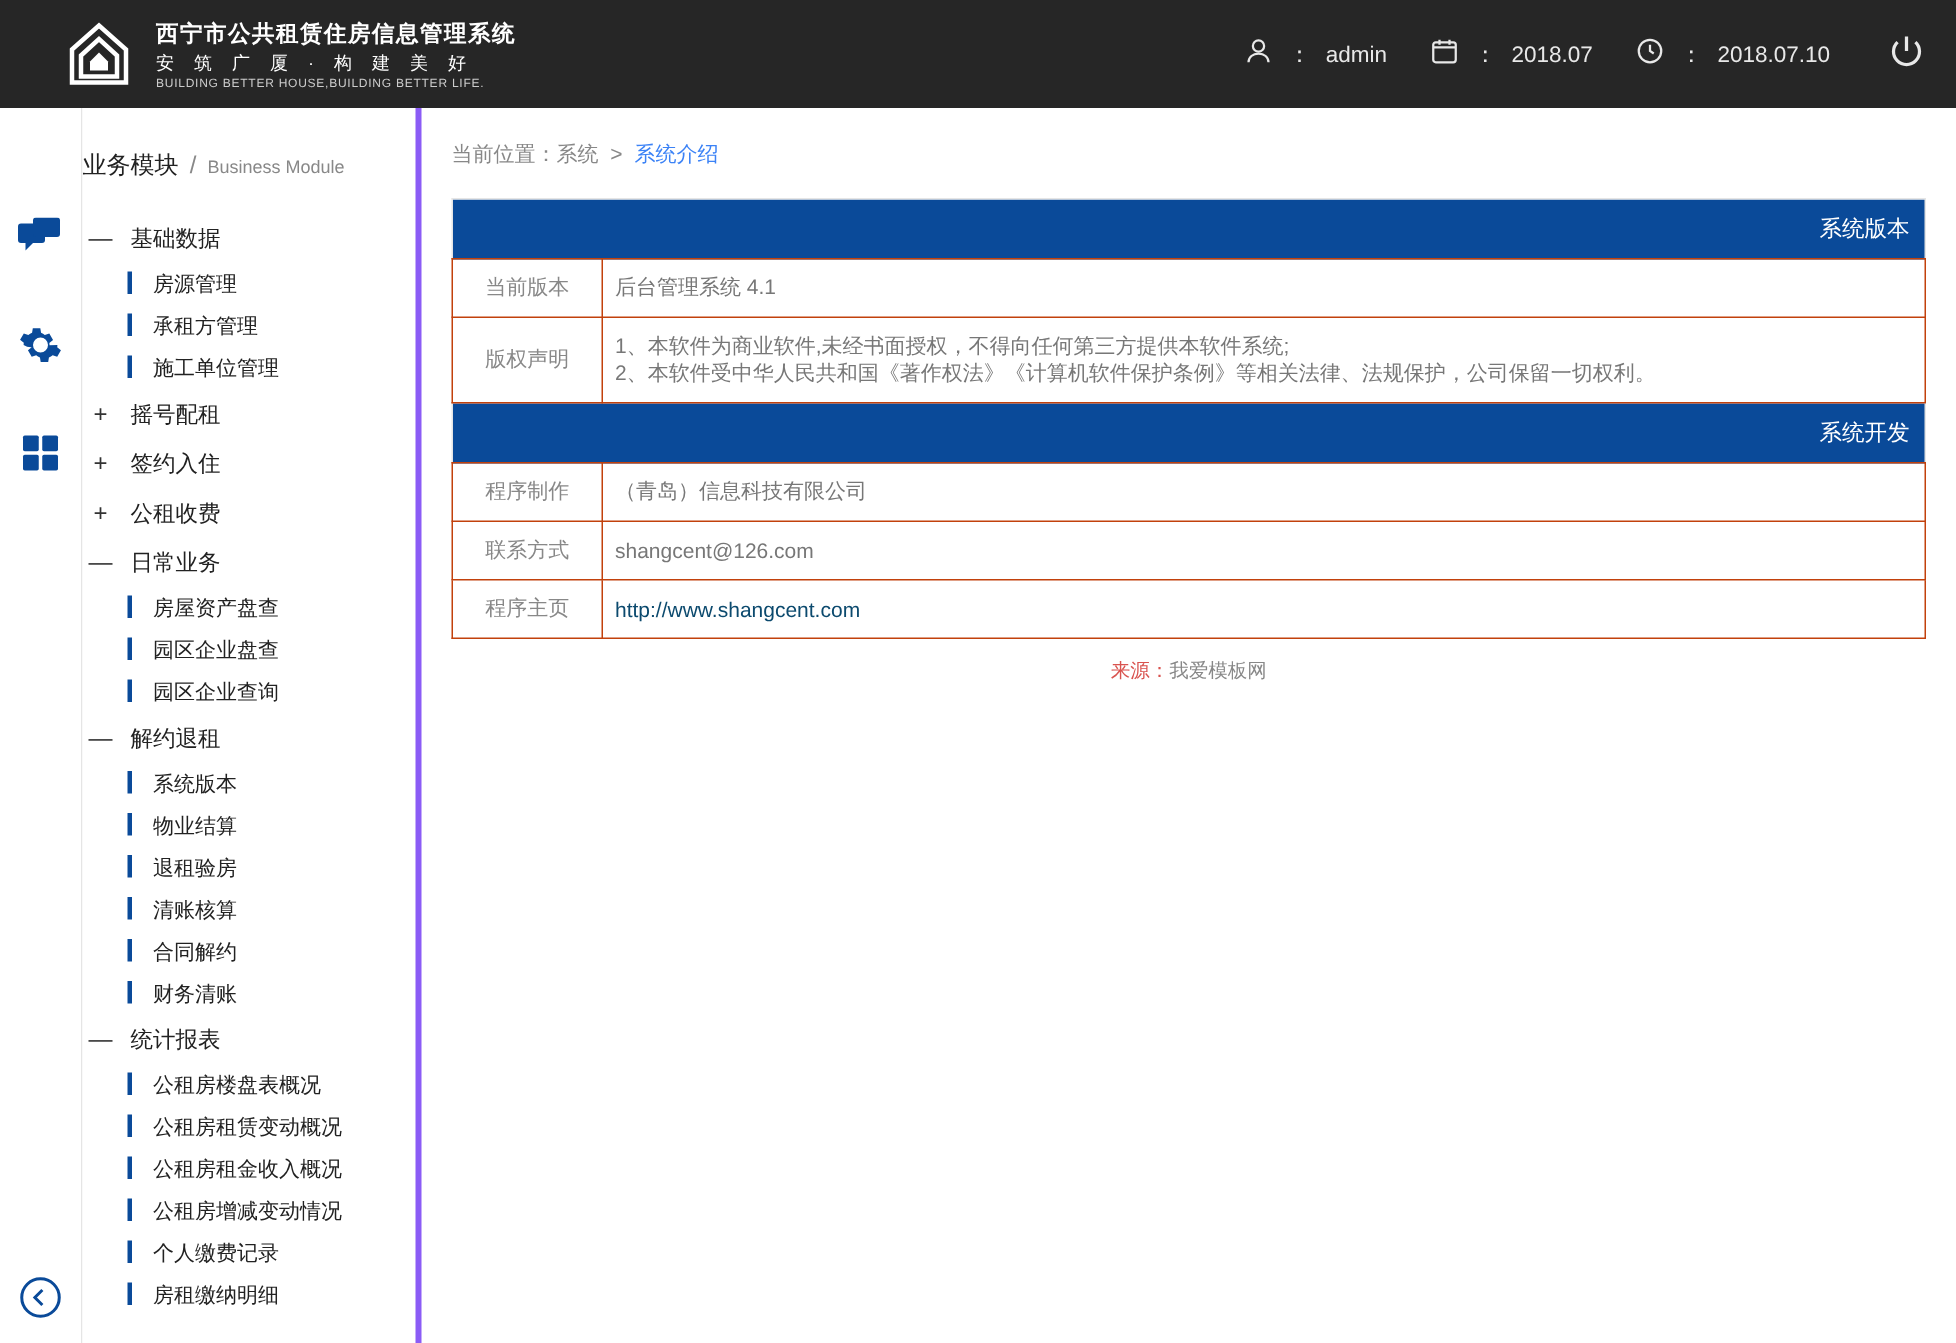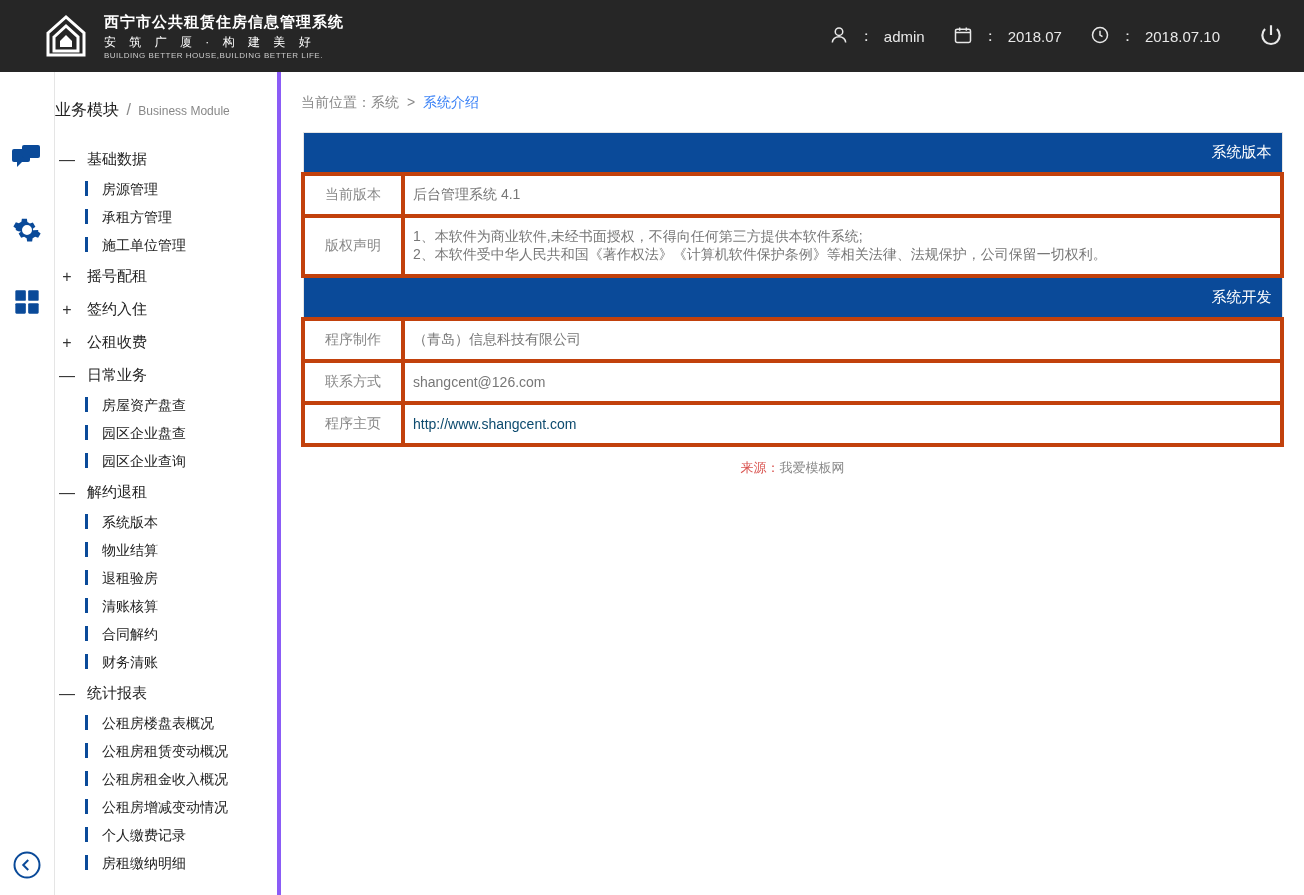--- a/index.html
+++ b/index.html
@@ -44,21 +44,21 @@
 .menu-sub-item .bar { width: 3px; height: 15px; background: #0a4a99; margin-right: 14px; }
 
 
 .main { flex: 1; padding: 22px 20px; overflow-y: auto; }
 .breadcrumb { font-size: 14px; color: #888; padding-bottom: 20px; }
 .breadcrumb .sep { margin: 0 4px; }
 .breadcrumb .last { color: #3b82f6; }
 
 .tbl { width: 100%; border-collapse: collapse; border: 1px solid #e5e5e5; }
 .tbl th.section { background: #0a4a99; color: #fff; text-align: right; font-weight: normal; padding: 10px; font-size: 15px; }
-.tbl td { border: 4px solid #c2410c; padding: 10px 8px; vertical-align: middle; font-size: 14px; color: #666; }
+.tbl td { border: 1px solid #c2410c; padding: 10px 8px; vertical-align: middle; font-size: 14px; color: #666; }
 .tbl td.label { width: 100px; text-align: center; color: #888; }
 .tbl td.val { color: #777; }
 .tbl a { color: #0c4a6e; text-decoration: none; }
 
 .source { text-align: center; margin-top: 12px; font-size: 13px; }
 .source .lbl { color: #d9534f; }
 .source .lnk { color: #888; }
 </style>
 </head>
 <body>

